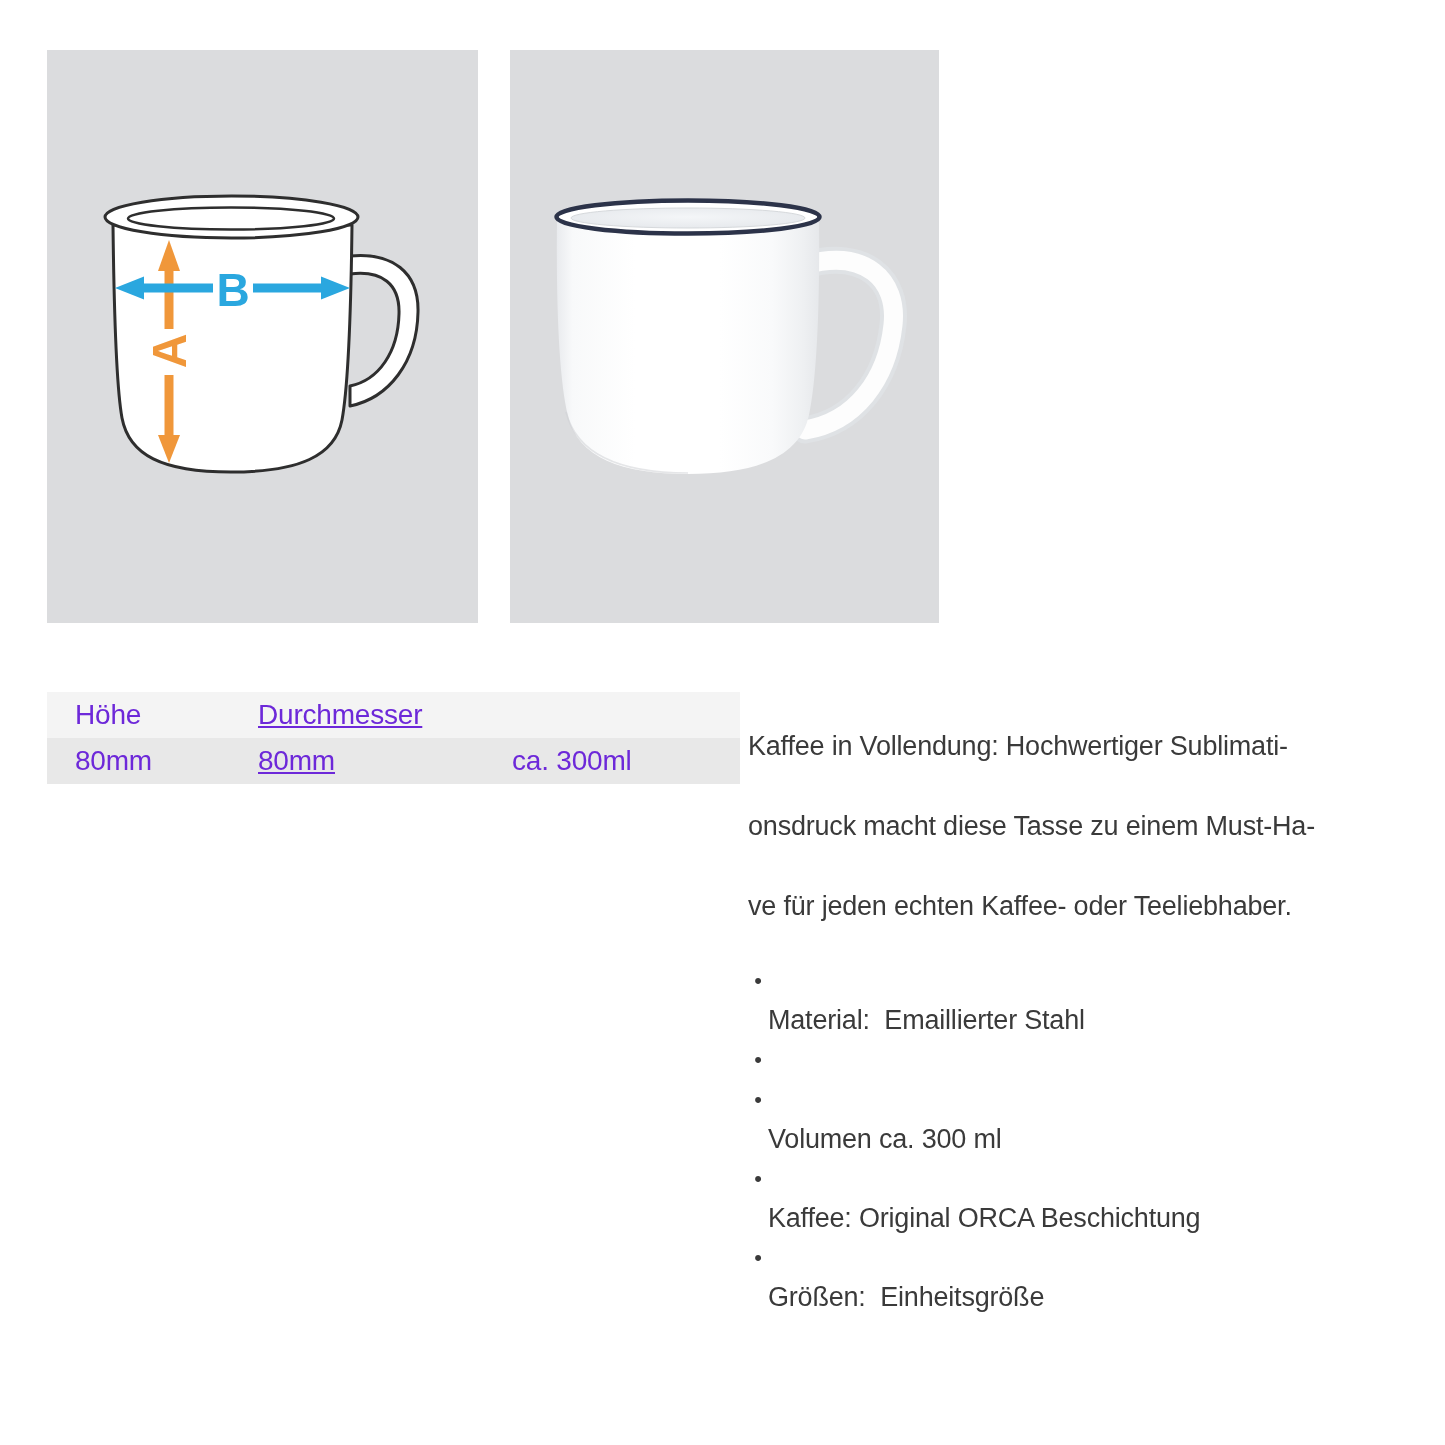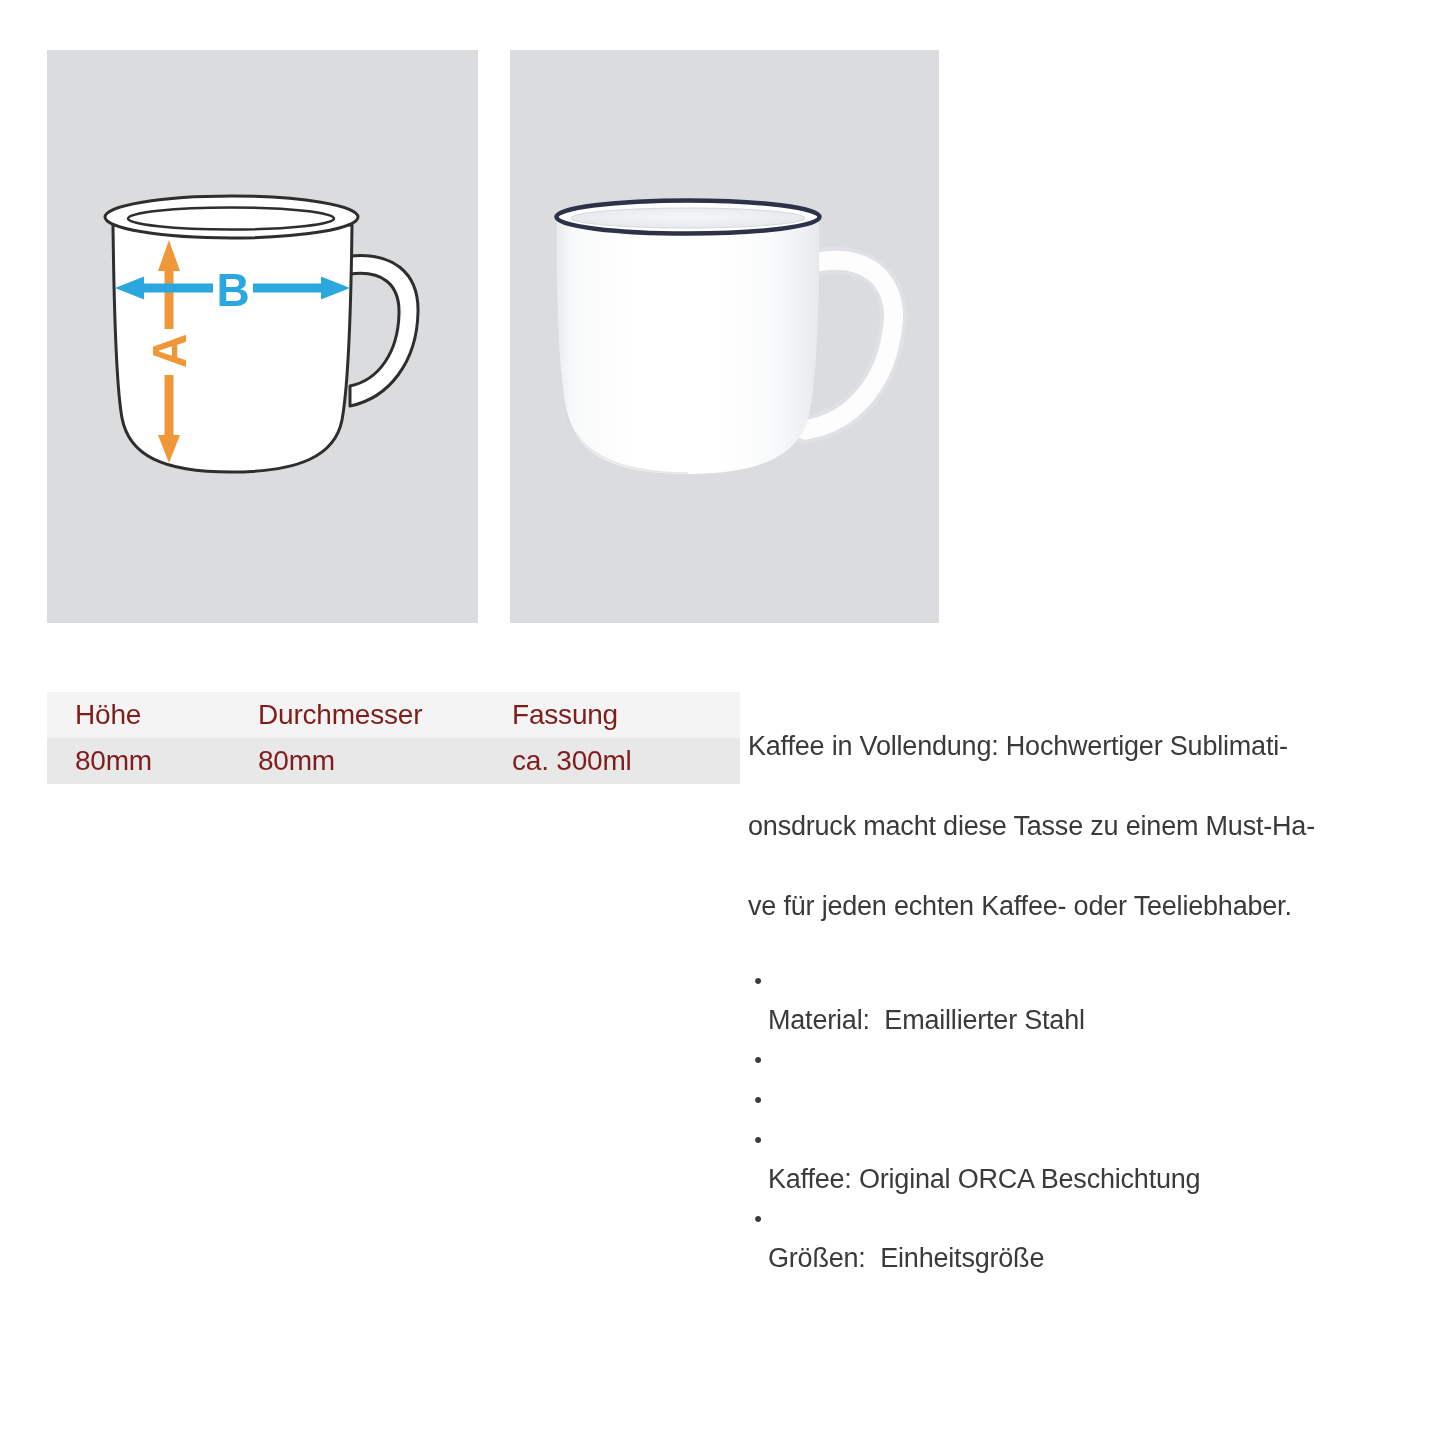--- a/index.html
+++ b/index.html
@@ -19,28 +19,28 @@
   .panel-photo{left:510px;width:429px;height:573px;}
   .panel svg{display:block;width:100%;height:100%;}
 
   
   .spec-table{
     position:absolute;
     left:47px;top:692px;
     width:693px;
     font-size:28px;
     letter-spacing:-0.2px;
-    color:#7f1d1d;
+    color:#6d28d9;
   }
   .spec-row{display:flex;height:46px;line-height:46px;}
   .spec-row.header{background:#f4f4f4;}
   .spec-row.values{background:#e8e8e8;}
   .spec-cell{box-sizing:border-box;padding-left:28px;overflow:hidden;white-space:nowrap;}
   .spec-cell.c1{width:183px;}
-  .spec-cell.c2{width:254px;}
+  .spec-cell.c2{width:254px;text-decoration:underline;}
   .spec-cell.c3{width:256px;}
 
   
   .description{
     position:absolute;
     left:748px;top:686px;
     width:690px;
     color:#3a3a3a;
     font-size:27px;
     line-height:40px;
@@ -120,21 +120,20 @@
 
     <ellipse cx="178" cy="167" rx="131.5" ry="16.5" fill="#ffffff" stroke="#2c3349" stroke-width="4.5"></ellipse>
     <ellipse cx="178" cy="168" rx="117" ry="10" fill="url(#innerGrad)" stroke="#d6d9dc" stroke-width="1"></ellipse>
   </svg>
 </div>
 
 <div class="spec-table">
   <div class="spec-row header">
     <div class="spec-cell c1">Höhe</div>
     <div class="spec-cell c2">Durchmesser</div>
-    <div class="spec-cell c3">Fassung</div>
   </div>
   <div class="spec-row values">
     <div class="spec-cell c1">80mm</div>
     <div class="spec-cell c2">80mm</div>
     <div class="spec-cell c3">ca. 300ml</div>
   </div>
 </div>
 
 <div class="description">
   <p style="margin:0;">
@@ -145,20 +144,21 @@
   <ul class="features">
     <li>
       <span class="bullet-dot">•</span>
       <span class="bullet-text">Material:  Emaillierter Stahl</span>
     </li>
     <li>
       <span class="bullet-dot">•</span>
     </li>
     <li>
       <span class="bullet-dot">•</span>
+      <span class="bullet-text">Volumen ca. 300 ml</span>
     </li>
     <li>
       <span class="bullet-dot">•</span>
       <span class="bullet-text">Kaffee: Original ORCA Beschichtung</span>
     </li>
     <li>
       <span class="bullet-dot">•</span>
       <span class="bullet-text">Größen:  Einheitsgröße</span>
     </li>
   </ul>

